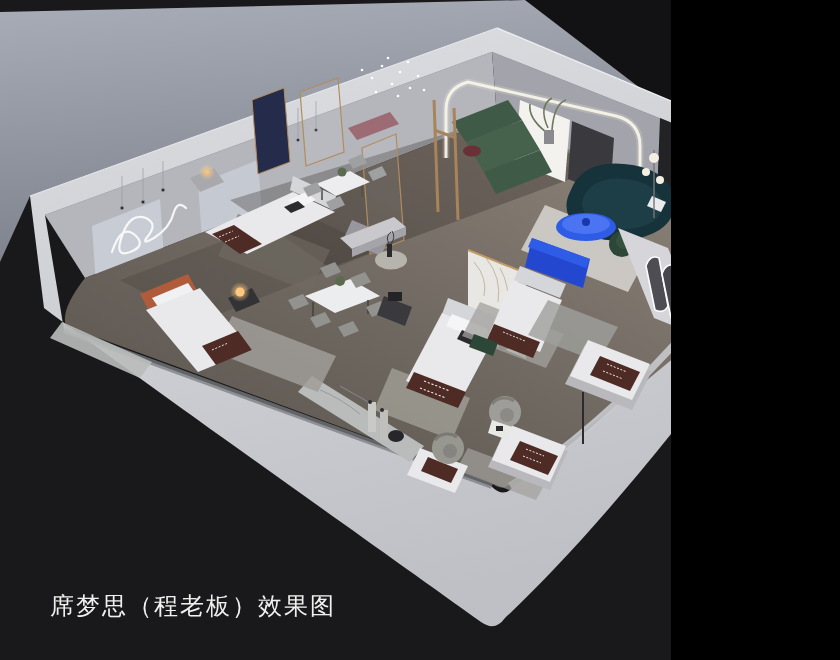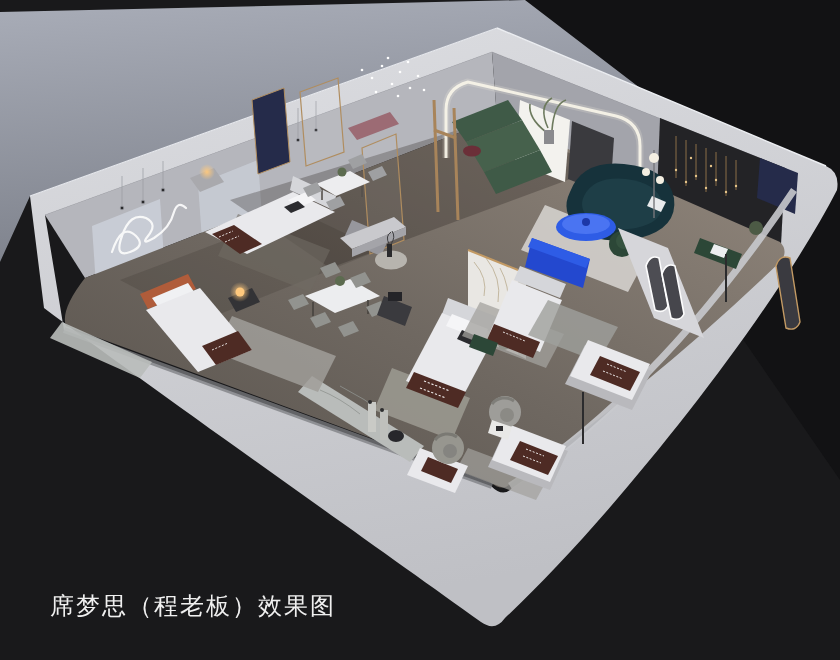--- a/index.html
+++ b/index.html
@@ -1,16 +1,16 @@
 <!DOCTYPE html>
 <html style="--bg: #19191b; --bg_deep: #121214; --backdrop_hi: #a9adb8; --backdrop_lo: #7e828c; --shell: #cfd0d4; --shell_hi: #dddee2; --shell_lo: #bfc0c5; --wall_left: #b5b6bc; --wall_left_lo: #9698a0; --wall_right: #a3a4ab; --panel: #c8ccd5; --charcoal: #232326; --navy: #252b4a; --floor_hi: #94897e; --floor_lo: #6f6861; --floor_dark: #57514b; --marble: #b9bcba; --wood: #a8845a; --gold: #c39a64; --bedding: #e9e9ec; --bedding_lo: #d5d6da; --runner: #4e2b24; --rug: #a09e99; --rug_light: #d8d6d2; --green: #3f5a47; --green_deep: #2c4737; --teal: #16323b; --blue: #2e5ce6; --blue_lo: #2348cf; --rust: #b05c3a; --mauve: #9c6b74; --glow: #ffc97d; --line: #f4f1ea; --caption: #f0f0f0;"><head>
 <meta charset="utf-8">
 <style>
   html,body{margin:0;padding:0;background:#000;}
-  .stage{position:relative;width:840px;height:660px;overflow:hidden;background:var(--bg,#19191b);
+  .stage{position:relative;width:671px;height:660px;overflow:hidden;background:var(--bg,#19191b);
          font-family:"DejaVu Sans","Liberation Sans",sans-serif;}
   svg{display:block}
   .caption{fill:var(--caption,#f0f0f0);font-size:24px;letter-spacing:2px;
            font-family:"DejaVu Sans","Liberation Sans",sans-serif;}
 </style>
 </head>
 <body>
 
 <div class="stage">
 <svg width="840" height="660" viewBox="0 0 840 660">

